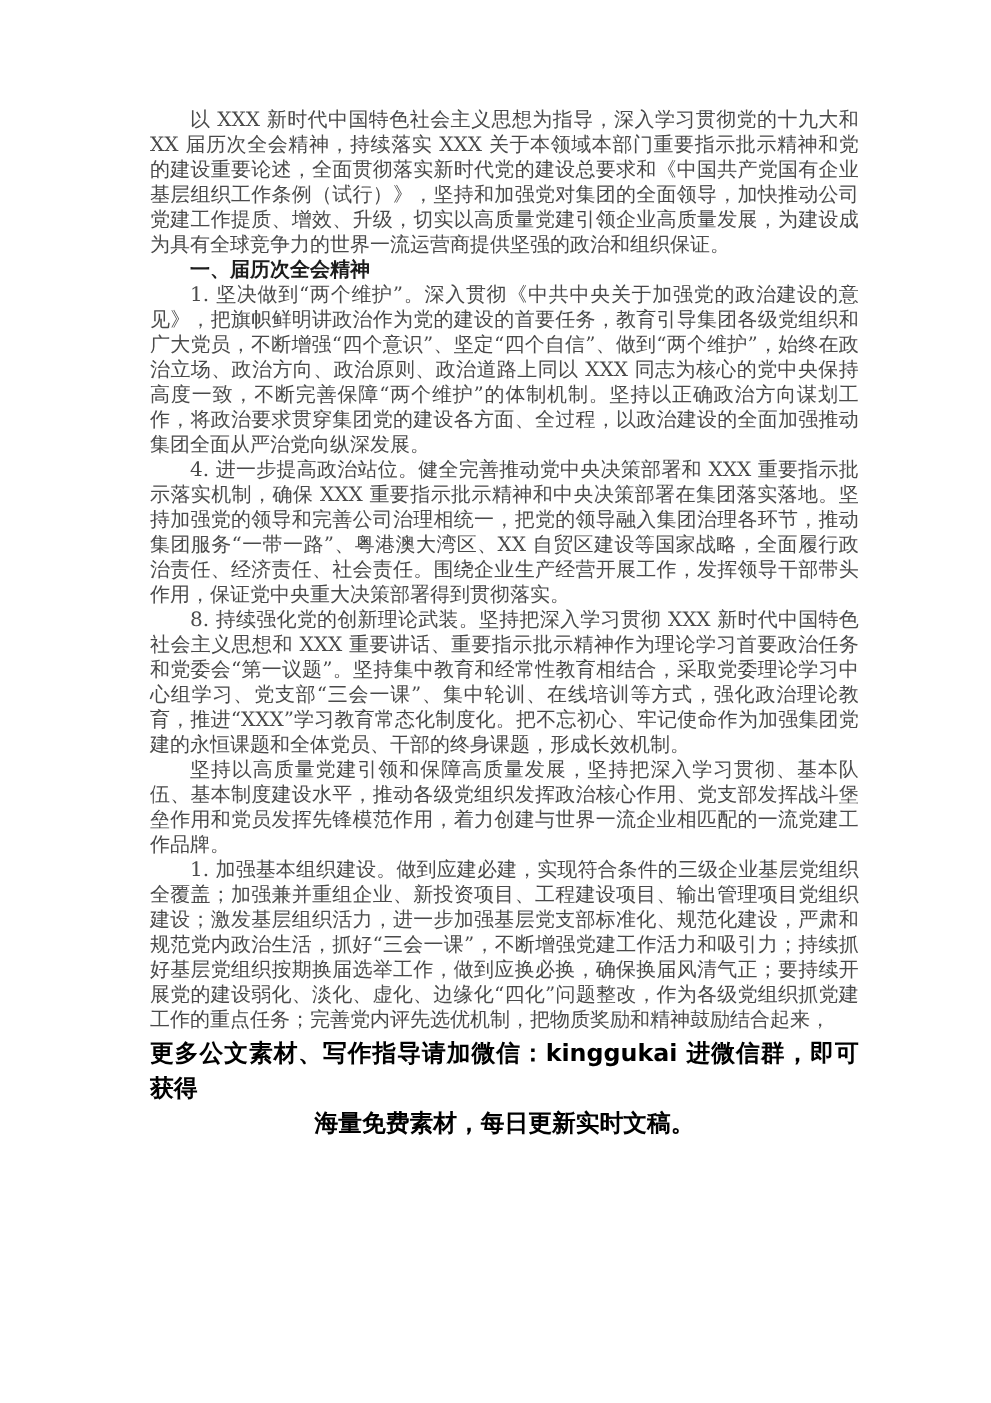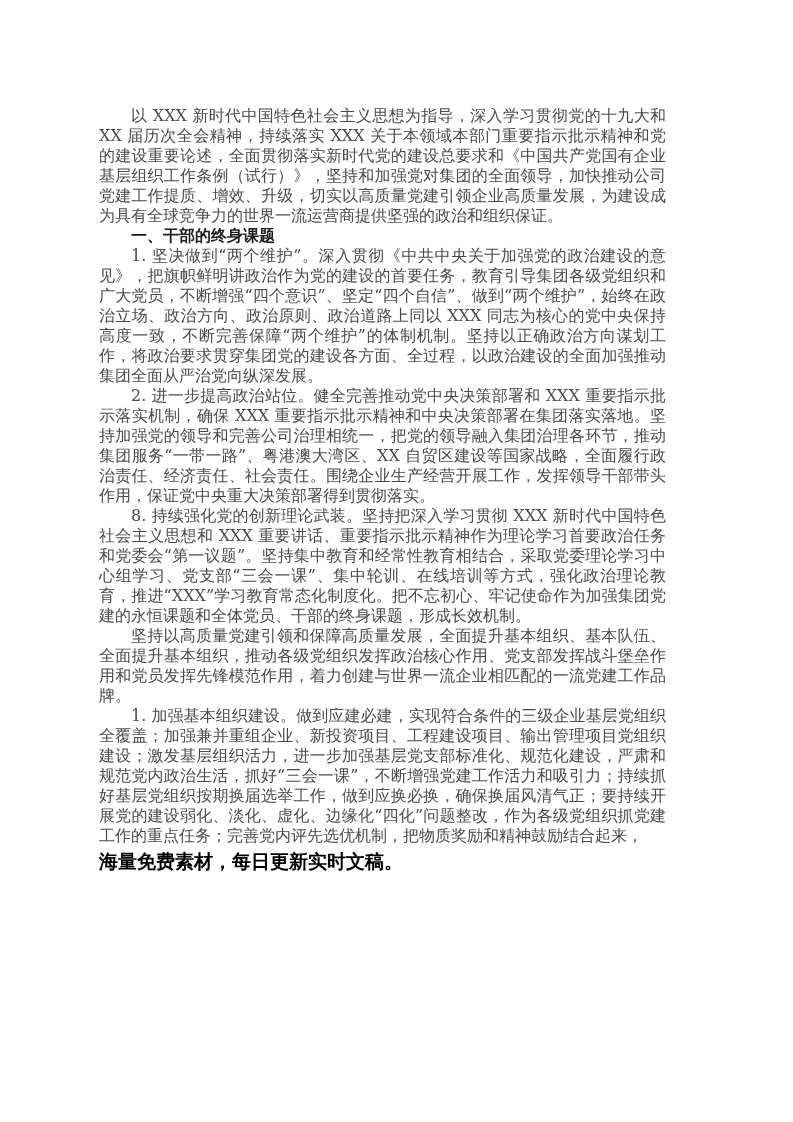--- a/index.html
+++ b/index.html
@@ -10,24 +10,23 @@
   .page {
     position: relative;
     width: 793px;
     height: 1122px;
     background: #ffffff;
     overflow: hidden;
     font-family: "DejaVu Serif", "Liberation Serif", serif;
   }
   .content {
     position: absolute;
-    left: 99px;
+    left: 120px;
     top: 86px;
     width: 567px;
-    margin-top: 20px;
   }
   .para {
     margin: 0;
     font-size: 16px;
     line-height: 20px;
     color: #4a4a4a;
     text-align: justify;
     text-indent: 2em;
     word-break: break-all;
   }
@@ -46,43 +45,44 @@
     font-weight: bold;
     color: #000000;
     font-size: 19px;
     line-height: 28px;
   }
   .promo-line-1 {
     text-align: justify;
     word-break: break-all;
   }
   .promo-line-2 {
-    font-family: Liberation Mono, monospace;
+    text-align: center;
   }
 </style>
 </head>
 <body>
 
 <div class="page">
   <div class="content">
 
     <p class="para">以 XXX 新时代中国特色社会主义思想为指导，深入学习贯彻党的十九大和 XX 届历次全会精神，持续落实 XXX 关于本领域本部门重要指示批示精神和党的建设重要论述，全面贯彻落实新时代党的建设总要求和《中国共产党国有企业基层组织工作条例（试行）》，坚持和加强党对集团的全面领导，加快推动公司党建工作提质、增效、升级，切实以高质量党建引领企业高质量发展，为建设成为具有全球竞争力的世界一流运营商提供坚强的政治和组织保证。</p>
 
-    <p class="heading">一、干部的终身课题</p>
+    <p class="heading">一、届历次全会精神</p>
 
 
     <p class="para">1. 坚决做到“两个维护”。深入贯彻《中共中央关于加强党的政治建设的意见》，把旗帜鲜明讲政治作为党的建设的首要任务，教育引导集团各级党组织和广大党员，不断增强“四个意识”、坚定“四个自信”、做到“两个维护”，始终在政治立场、政治方向、政治原则、政治道路上同以 XXX 同志为核心的党中央保持高度一致，不断完善保障“两个维护”的体制机制。坚持以正确政治方向谋划工作，将政治要求贯穿集团党的建设各方面、全过程，以政治建设的全面加强推动集团全面从严治党向纵深发展。</p>
 
-    <p class="para">2. 进一步提高政治站位。健全完善推动党中央决策部署和 XXX 重要指示批示落实机制，确保 XXX 重要指示批示精神和中央决策部署在集团落实落地。坚持加强党的领导和完善公司治理相统一，把党的领导融入集团治理各环节，推动集团服务“一带一路”、粤港澳大湾区、XX 自贸区建设等国家战略，全面履行政治责任、经济责任、社会责任。围绕企业生产经营开展工作，发挥领导干部带头作用，保证党中央重大决策部署得到贯彻落实。</p>
+    <p class="para">4. 进一步提高政治站位。健全完善推动党中央决策部署和 XXX 重要指示批示落实机制，确保 XXX 重要指示批示精神和中央决策部署在集团落实落地。坚持加强党的领导和完善公司治理相统一，把党的领导融入集团治理各环节，推动集团服务“一带一路”、粤港澳大湾区、XX 自贸区建设等国家战略，全面履行政治责任、经济责任、社会责任。围绕企业生产经营开展工作，发挥领导干部带头作用，保证党中央重大决策部署得到贯彻落实。</p>
 
     <p class="para">8. 持续强化党的创新理论武装。坚持把深入学习贯彻 XXX 新时代中国特色社会主义思想和 XXX 重要讲话、重要指示批示精神作为理论学习首要政治任务和党委会“第一议题”。坚持集中教育和经常性教育相结合，采取党委理论学习中心组学习、党支部“三会一课”、集中轮训、在线培训等方式，强化政治理论教育，推进“XXX”学习教育常态化制度化。把不忘初心、牢记使命作为加强集团党建的永恒课题和全体党员、干部的终身课题，形成长效机制。</p>
 
 
-    <p class="para">坚持以高质量党建引领和保障高质量发展，全面提升基本组织、基本队伍、全面提升基本组织，推动各级党组织发挥政治核心作用、党支部发挥战斗堡垒作用和党员发挥先锋模范作用，着力创建与世界一流企业相匹配的一流党建工作品牌。</p>
+    <p class="para">坚持以高质量党建引领和保障高质量发展，坚持把深入学习贯彻、基本队伍、基本制度建设水平，推动各级党组织发挥政治核心作用、党支部发挥战斗堡垒作用和党员发挥先锋模范作用，着力创建与世界一流企业相匹配的一流党建工作品牌。</p>
 
     <p class="para">1. 加强基本组织建设。做到应建必建，实现符合条件的三级企业基层党组织全覆盖；加强兼并重组企业、新投资项目、工程建设项目、输出管理项目党组织建设；激发基层组织活力，进一步加强基层党支部标准化、规范化建设，严肃和规范党内政治生活，抓好“三会一课”，不断增强党建工作活力和吸引力；持续抓好基层党组织按期换届选举工作，做到应换必换，确保换届风清气正；要持续开展党的建设弱化、淡化、虚化、边缘化“四化”问题整改，作为各级党组织抓党建工作的重点任务；完善党内评先选优机制，把物质奖励和精神鼓励结合起来，</p>
 
     <div class="promo-footer">
+      <div class="promo-line-1">更多公文素材、写作指导请加微信：kinggukai 进微信群，即可获得</div>
       <div class="promo-line-2">海量免费素材，每日更新实时文稿。</div>
     </div>
 
   </div>
 </div>
 
 </body></html>

